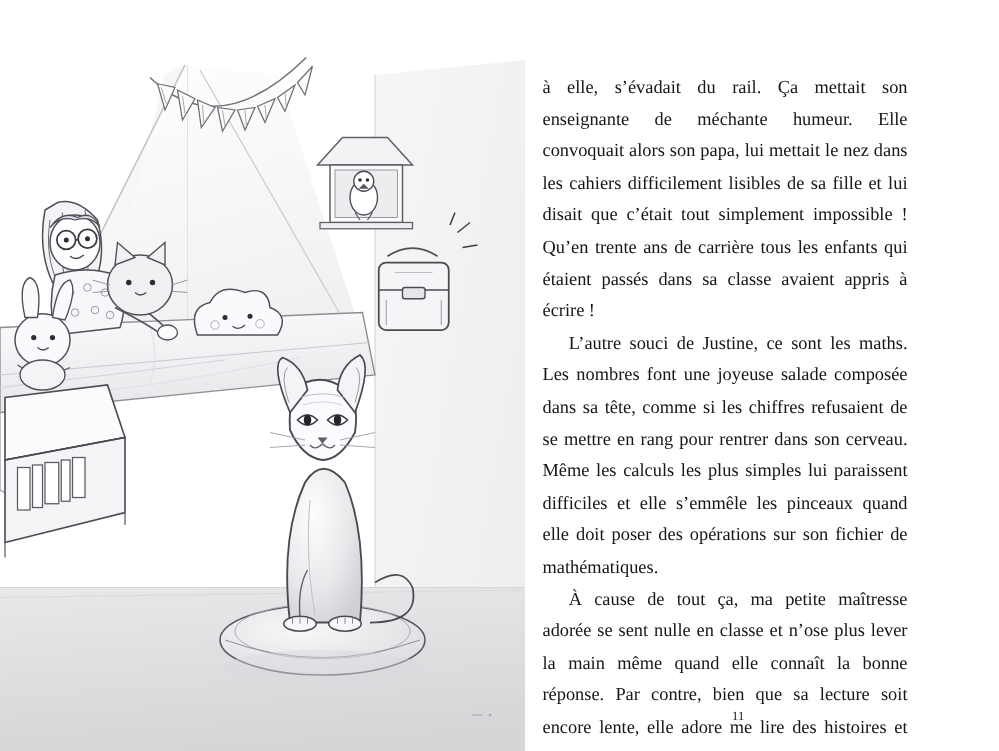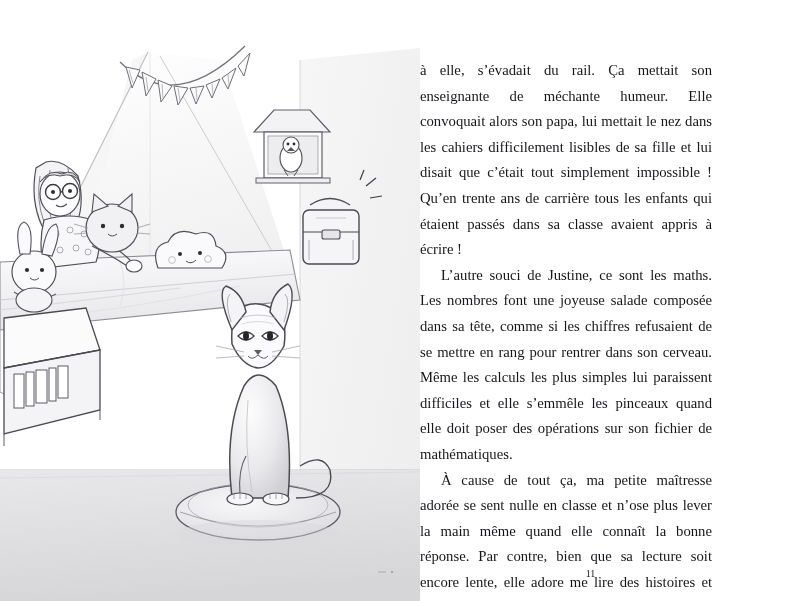--- a/index.html
+++ b/index.html
@@ -36,21 +36,21 @@
   }
   .illustration svg {
     display: block;
   }
   
   .page-right {
     position: relative;
     width: 379px;
     height: 601px;
     box-sizing: border-box;
-    padding: 58px 40px 0 0;
+    padding: 58px 40px 0 14px;
   }
   .text-column {
     width: 292px;
   }
   .text-column p {
     margin: 0;
     font-family: "Liberation Serif", serif;
     font-size: 14.7px;
     line-height: 25.6px;
     color: #16161a;

